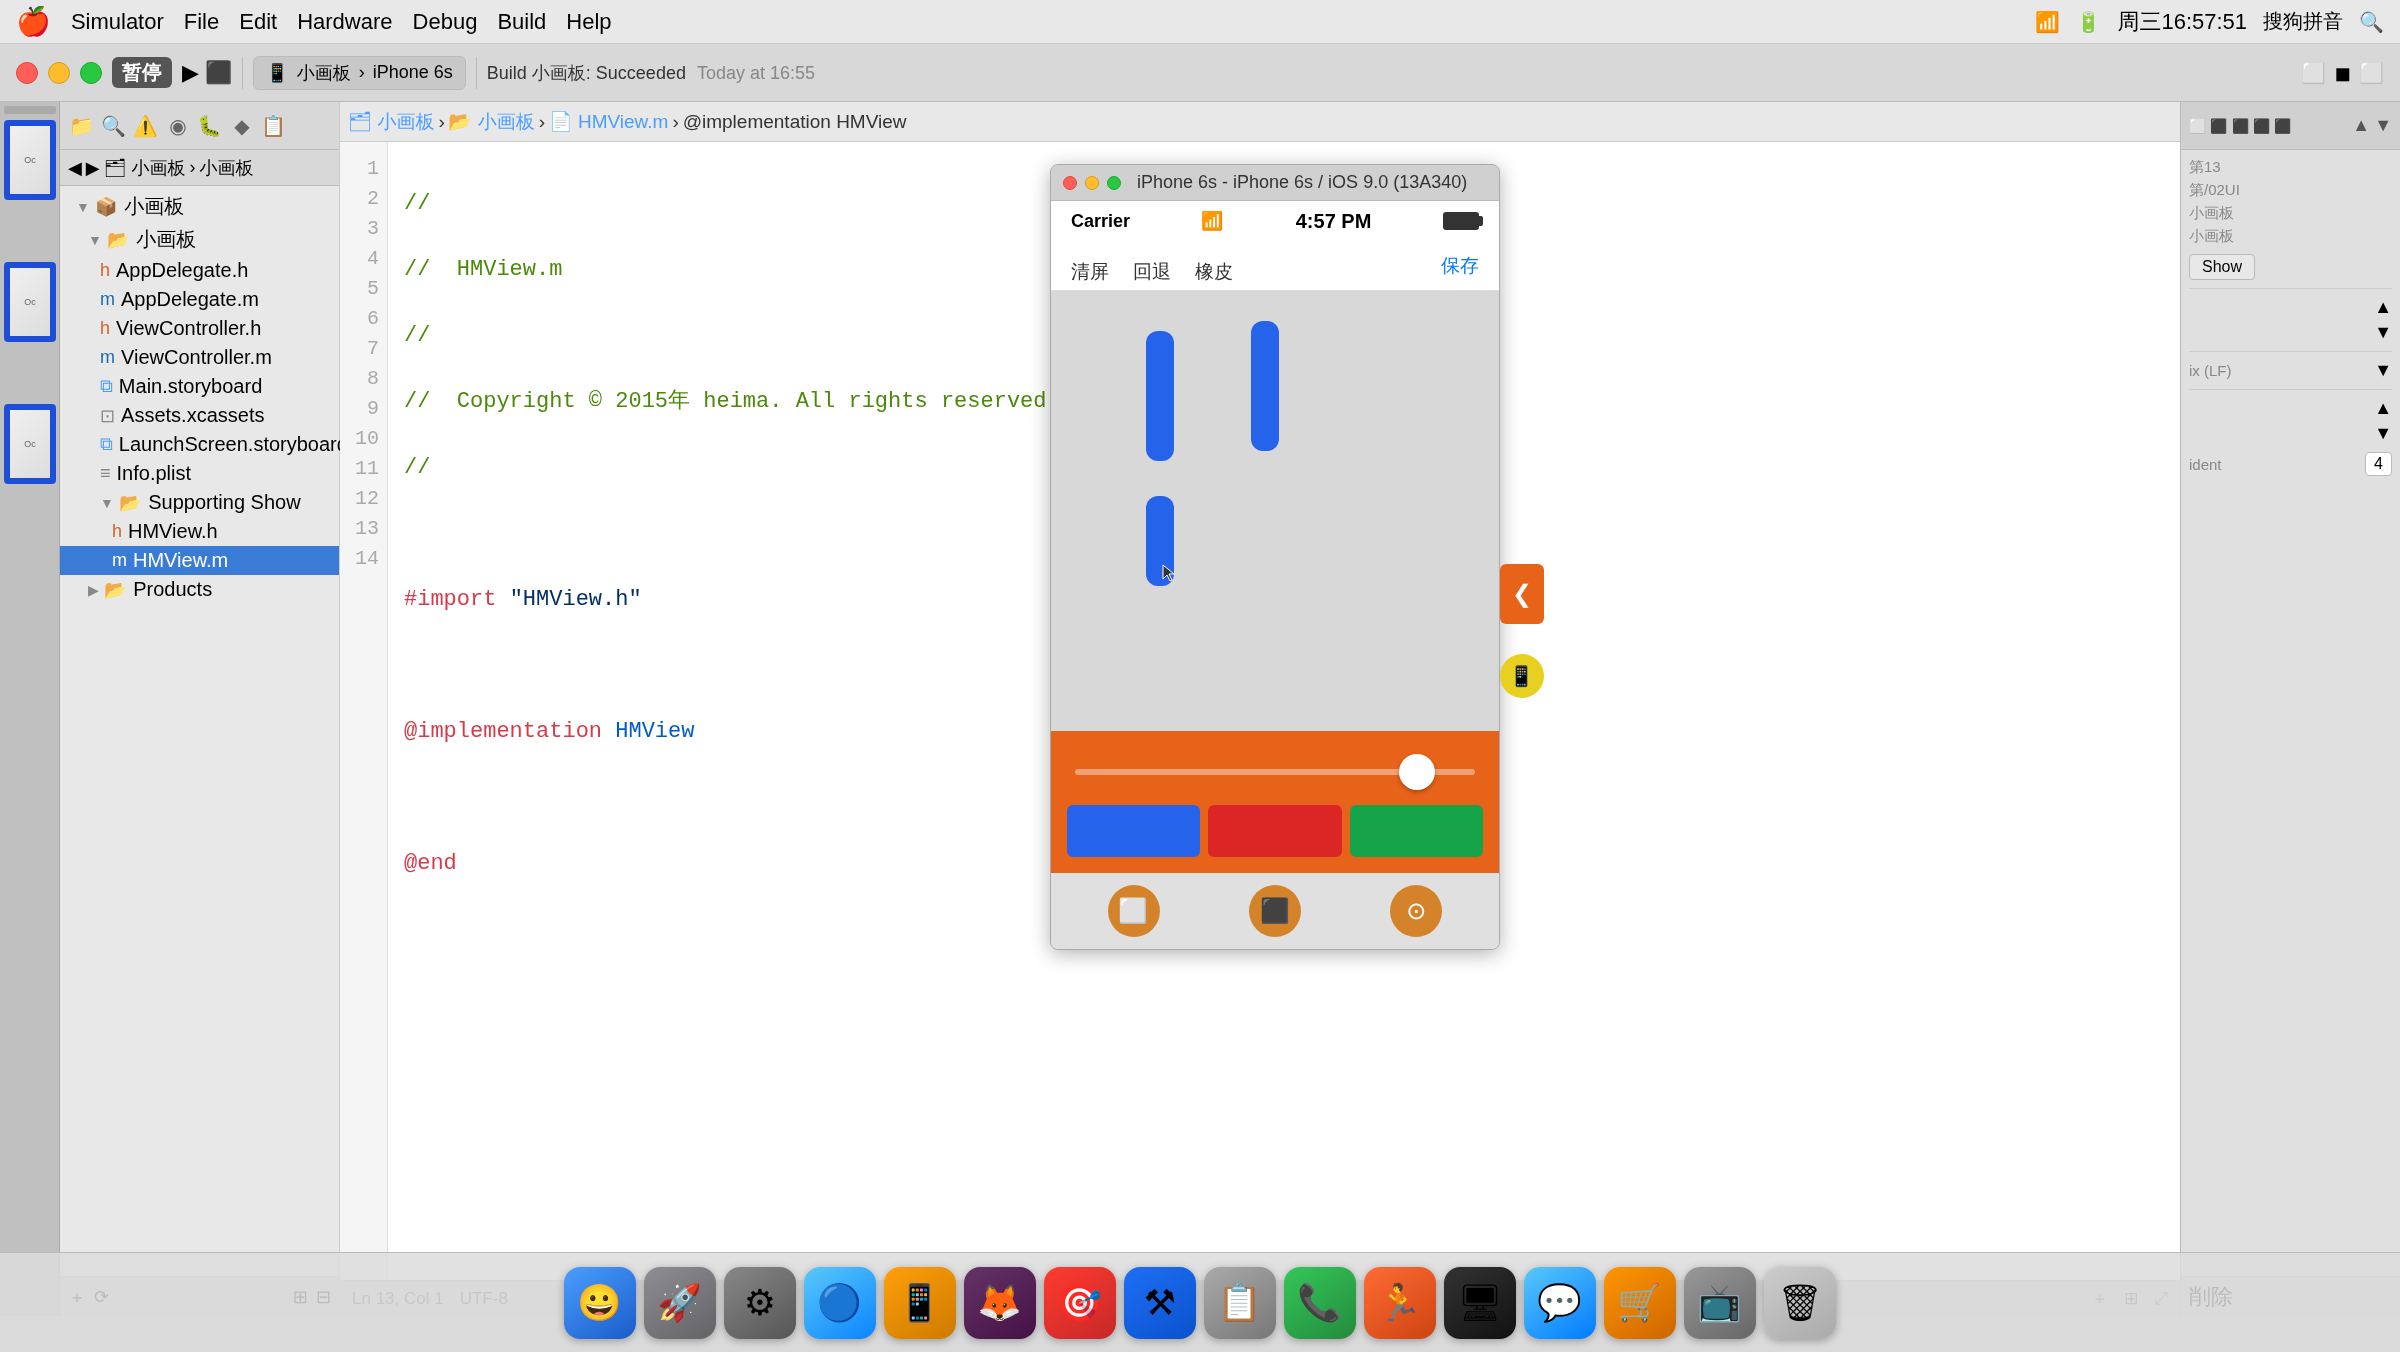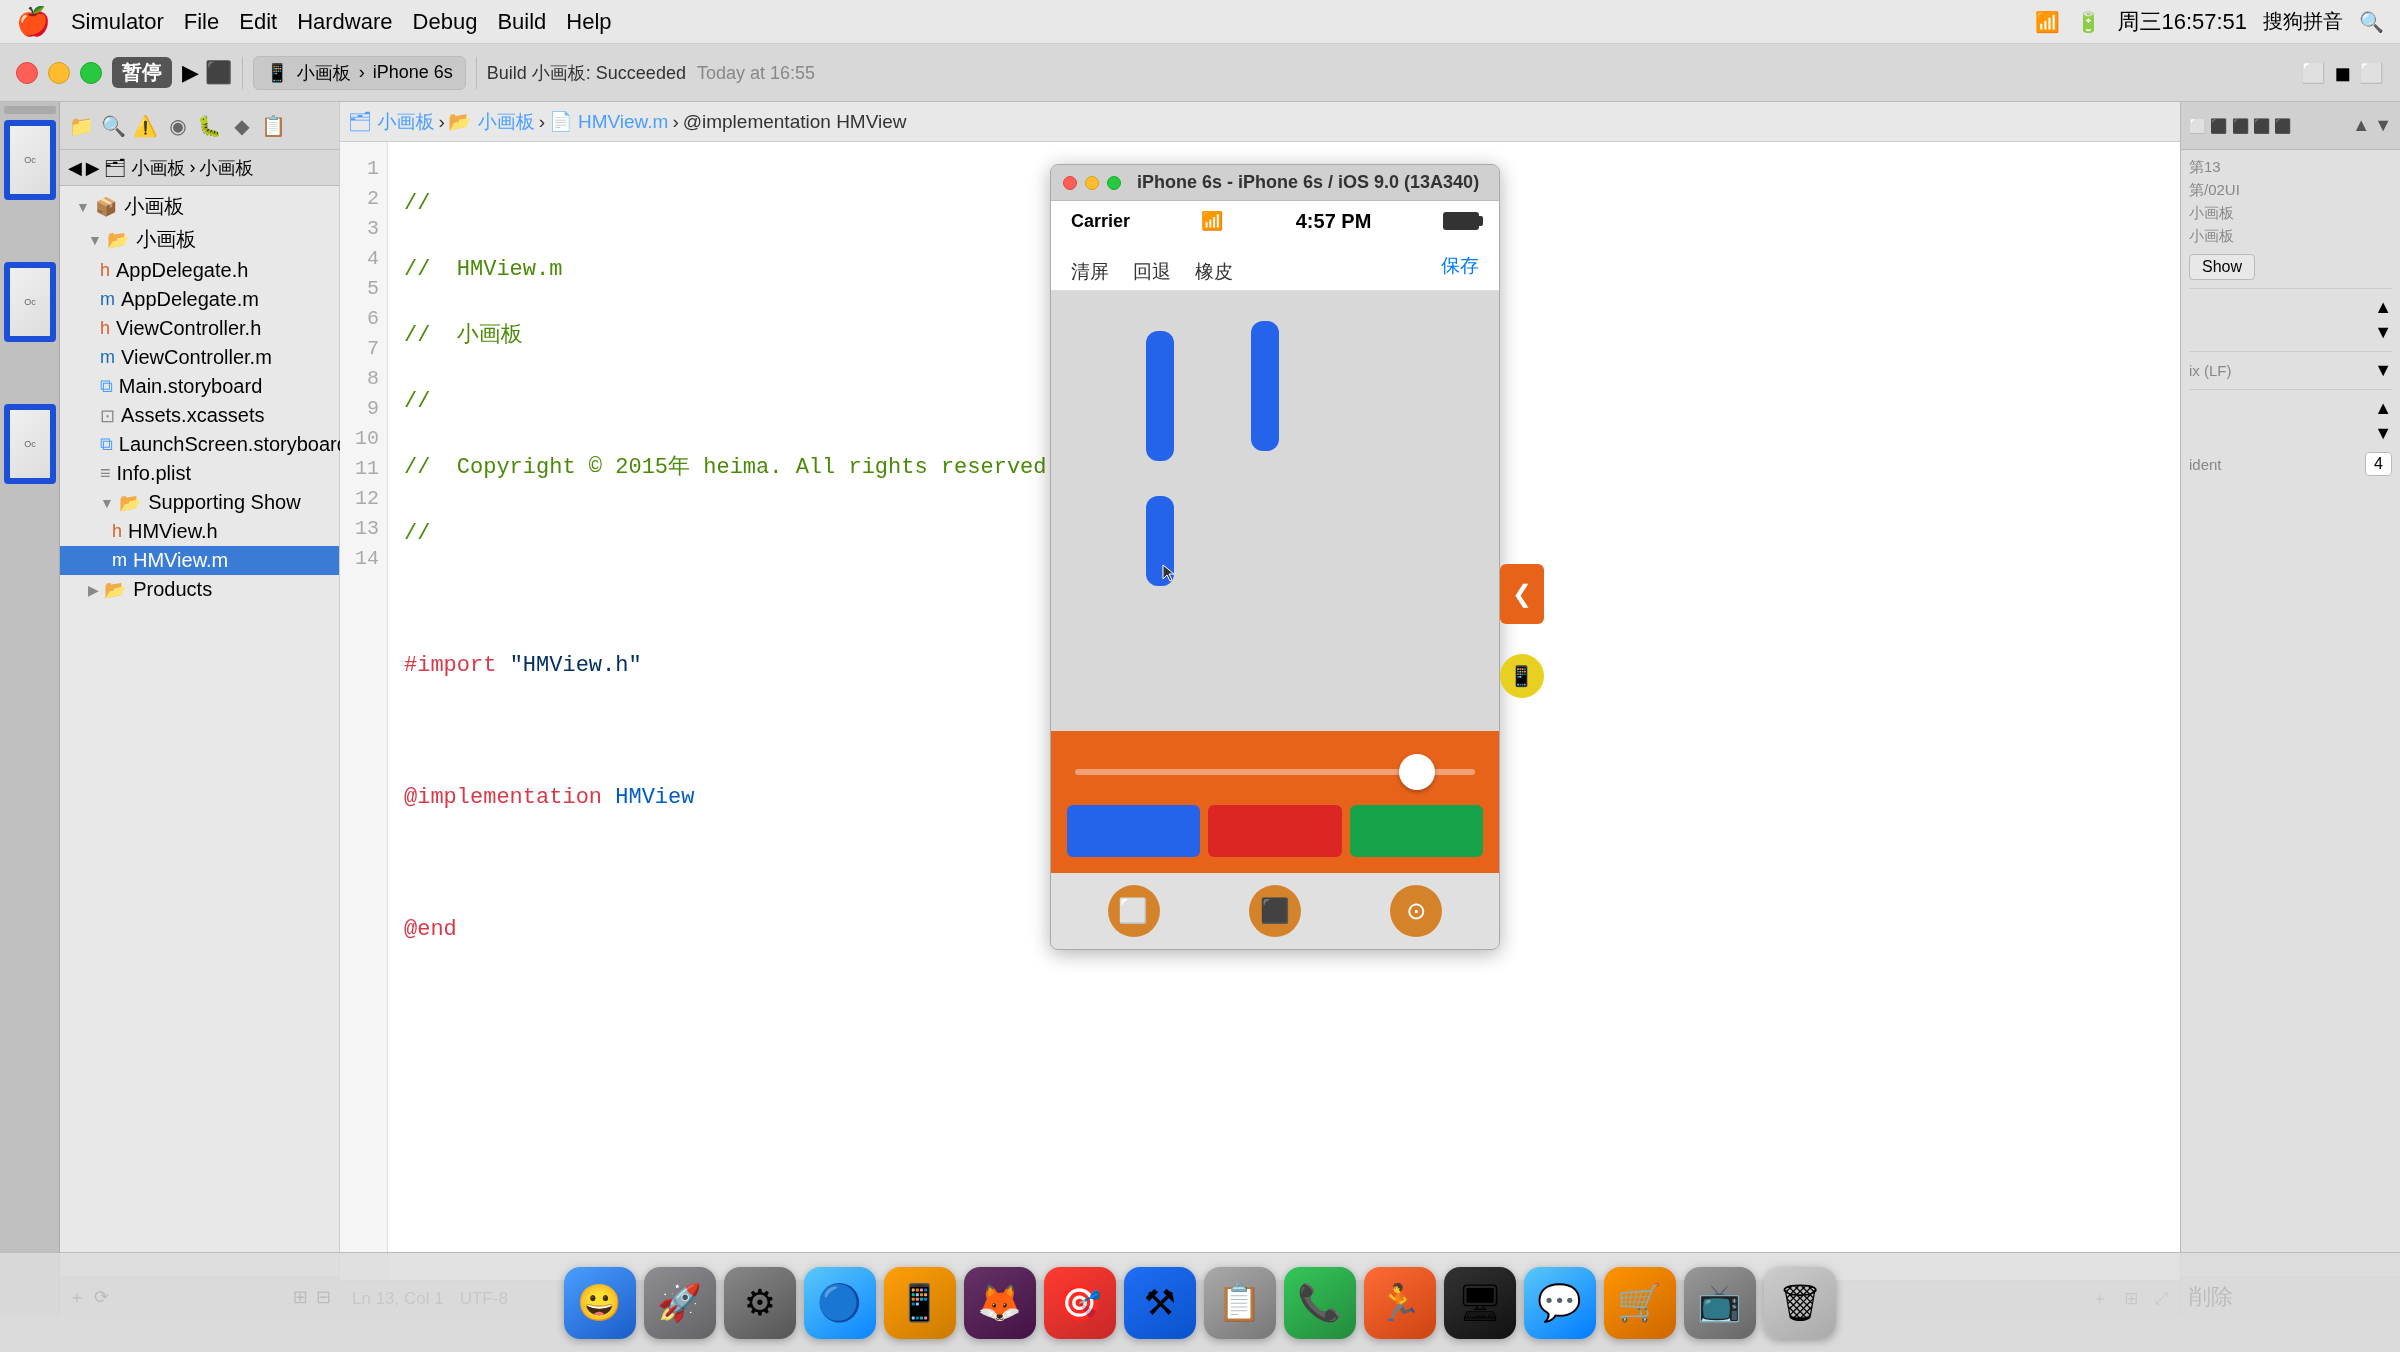--- a/index.html
+++ b/index.html
@@ -163,21 +163,20 @@
     }
 
     .sim-titlebar {
       height: 36px;
       background: #d0d0d0;
       display: flex;
       align-items: center;
       padding: 0 12px;
       gap: 8px;
       border-bottom: 1px solid #bbb;
-      font-weight: bold;
     }
 
     .sim-title {
       font-size: 18px;
       color: #333;
       margin-left: 8px;
     }
 
     .sim-status-bar {
       height: 40px;
@@ -603,21 +602,20 @@
             <span class="line-num">9</span>
             <span class="line-num">10</span>
             <span class="line-num">11</span>
             <span class="line-num">12</span>
             <span class="line-num">13</span>
             <span class="line-num">14</span>
           </div>
           <div class="code-lines">
 <span class="code-line c-comment">//</span>
 <span class="code-line c-comment">//  HMView.m</span>
-<span class="code-line c-comment">//  小画板</span>
 <span class="code-line c-comment">//</span>
 <span class="code-line c-comment">//  Copyright © 2015年 heima. All rights reserved.</span>
 <span class="code-line c-comment">//</span>
 <span class="code-line"> </span>
 <span class="code-line"><span class="c-preproc">#import</span> <span class="c-string">"HMView.h"</span></span>
 <span class="code-line"> </span>
 <span class="code-line"><span class="c-keyword">@implementation</span> <span class="c-class">HMView</span></span>
 <span class="code-line"> </span>
 <span class="code-line"><span class="c-keyword">@end</span></span>
 <span class="code-line"> </span>

